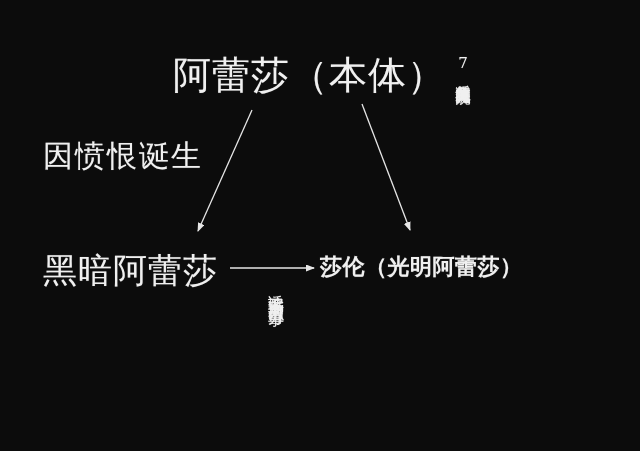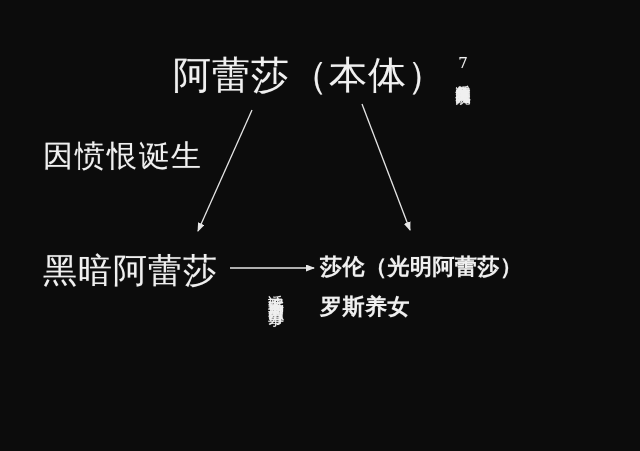--- a/index.html
+++ b/index.html
@@ -20,20 +20,21 @@
     position: absolute;
     left: 0;
     top: 0;
     width: 640px;
     height: 451px;
   }
   .node, .edge-label {
     position: absolute;
     white-space: nowrap;
     text-shadow: 0 0 1px rgba(255,255,255,0.35);
+    text-align: right;
   }
   .node-origin {
     left: 173px;
     top: 50px;
     font-size: 38px;
     letter-spacing: 1px;
   }
   .label-left {
     left: 43px;
     top: 136px;
@@ -91,18 +92,17 @@
   <div class="node node-origin">阿蕾莎（本体）</div>
 
   <div class="edge-label label-left">因愤恨诞生</div>
 
   <div class="edge-label label-right-vertical">7年后诞生将其放到孤儿院</div>
 
   <div class="node node-dark">黑暗阿蕾莎</div>
 
   <div class="node node-sharon">
     <div>莎伦（光明阿蕾莎）</div>
-    <div>罗斯养女</div>
   </div>
 
   <div class="edge-label label-bottom-vertical">诱骗罗斯为自己办事</div>
 
 </div>
 
 </body></html>

